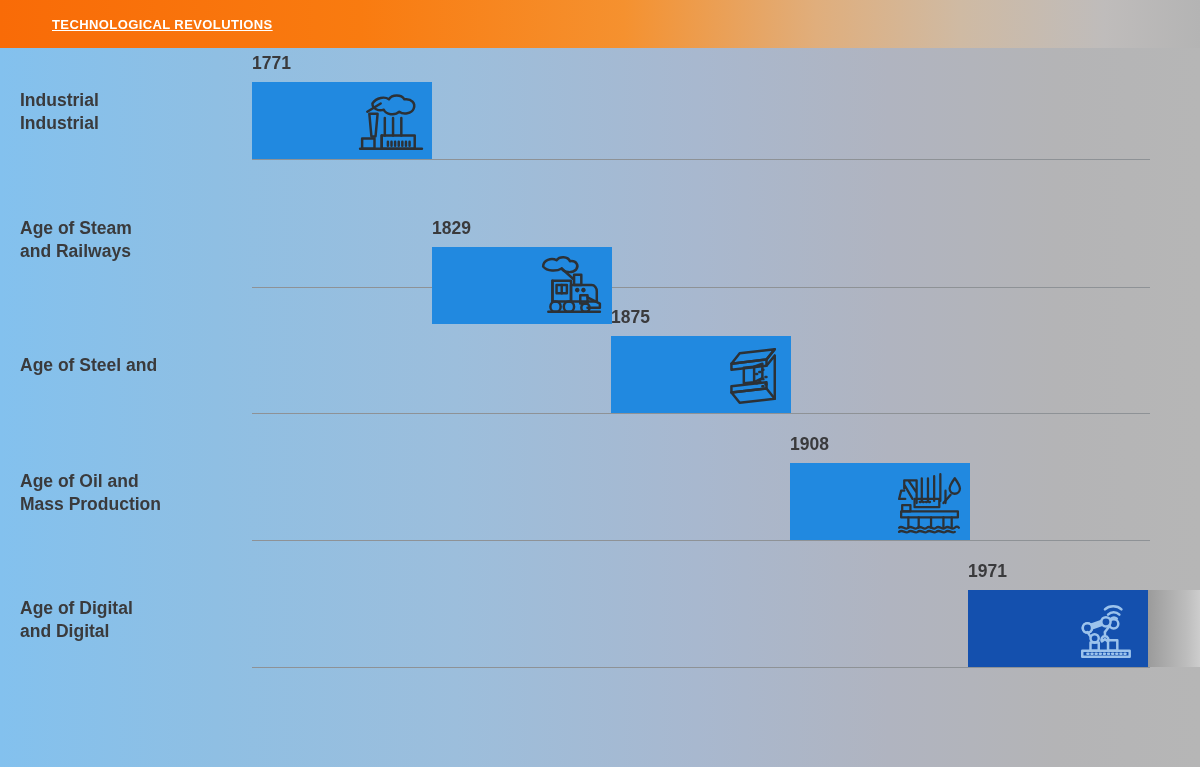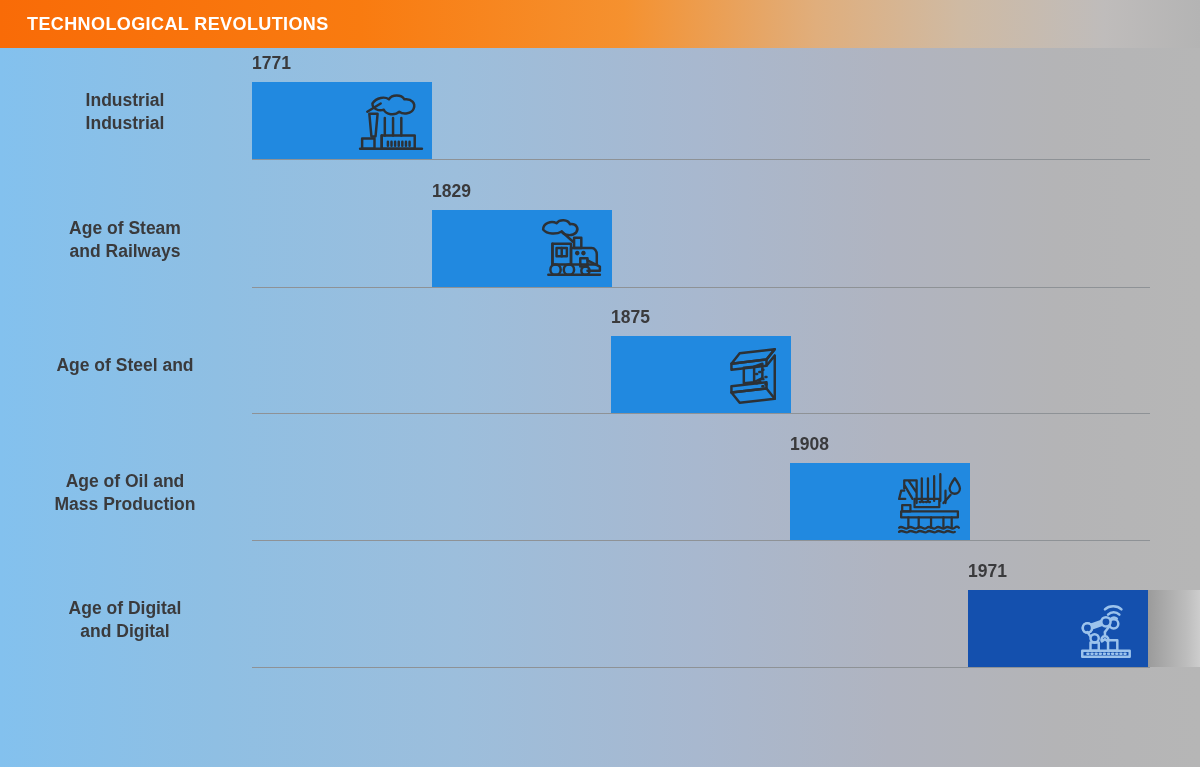--- a/index.html
+++ b/index.html
@@ -37,46 +37,47 @@
         #f97b10 30%,
         #f5912f 52%,
         #e0ae7c 68%,
         #cfbaa3 80%,
         #bfbcbb 92%,
         #b4b4b4 100%);
     display: flex;
     align-items: center;
   }
   #header-title {
-    margin-left: 27px;
+    margin-left: 52px;
     color: #ffffff;
-    font-size: 18px;
+    font-size: 13px;
     font-weight: bold;
     letter-spacing: 0.4px;
+    text-decoration: underline;
   }
 
   
   #chart {
     position: absolute;
     left: 0;
     top: 48px;
     width: 1200px;
     height: 719px;
   }
   .row {
     position: absolute;
     left: 0;
     width: 1200px;
     height: 128px;
   }
   .row-label {
     position: absolute;
     left: 20px;
     width: 210px;
-    text-align: center;
+    text-align: left;
     color: #3a3a3c;
     font-size: 17.5px;
     font-weight: bold;
     line-height: 1.33;
     top: 50%;
     transform: translateY(-50%);
   }
   .baseline {
     position: absolute;
     left: 252px;
@@ -161,21 +162,21 @@
         </div>
       </div>
     </div>
 
     <div class="row" style="top:128px;">
       <div class="row-label">
         <div>Age of Steam</div>
         <div>and Railways</div>
       </div>
       <div class="baseline"></div>
-      <div class="bar-wrap" style="left:432px;width:192px;">
+      <div class="bar-wrap" style="left:432px;width:192px;margin-top:37px;">
         <div class="bar-year">1829</div>
         <div class="bar">
           <div class="bar-icon">
             <svg viewBox="0 0 64 62" fill="none" stroke="#2c3136" stroke-width="2.4" stroke-linecap="round" stroke-linejoin="round">
               <path d="M5 12 C5 6 13 3 18 6 C21 2 29 2 31 7 C37 6 40 11 37 15 C33 19 25 18 23 14 C18 17 9 17 5 12 Z"></path>
               <path d="M23 14 L34 24"></path>
               <path d="M35 20 L35 30 L42 30 L42 20 Z"></path>
               <path d="M14 26 L32 26 L32 46 L14 46 Z"></path>
               <path d="M14 26 L14 46"></path>
               <path d="M18 30 L28 30 L28 38 L18 38 Z"></path>

